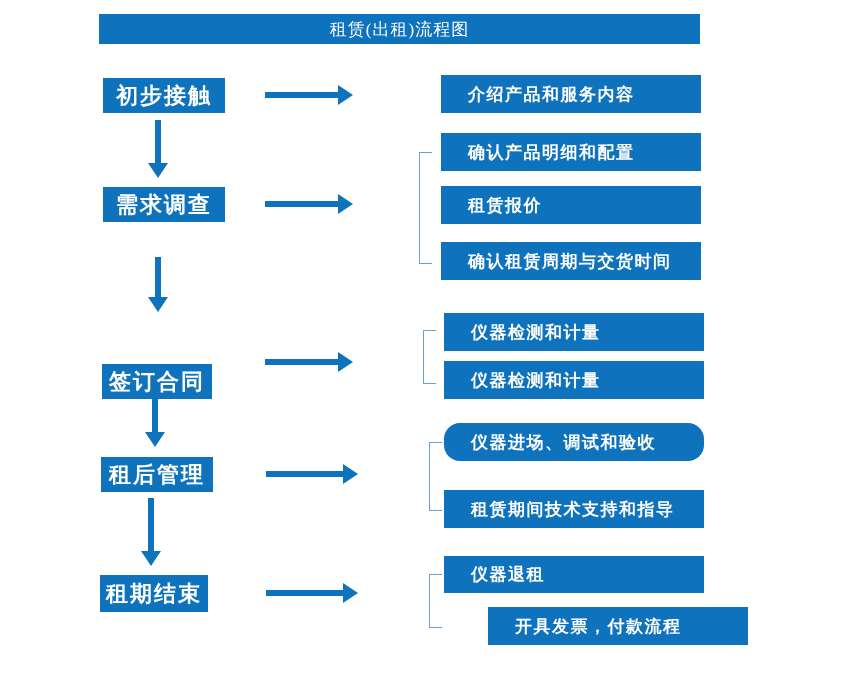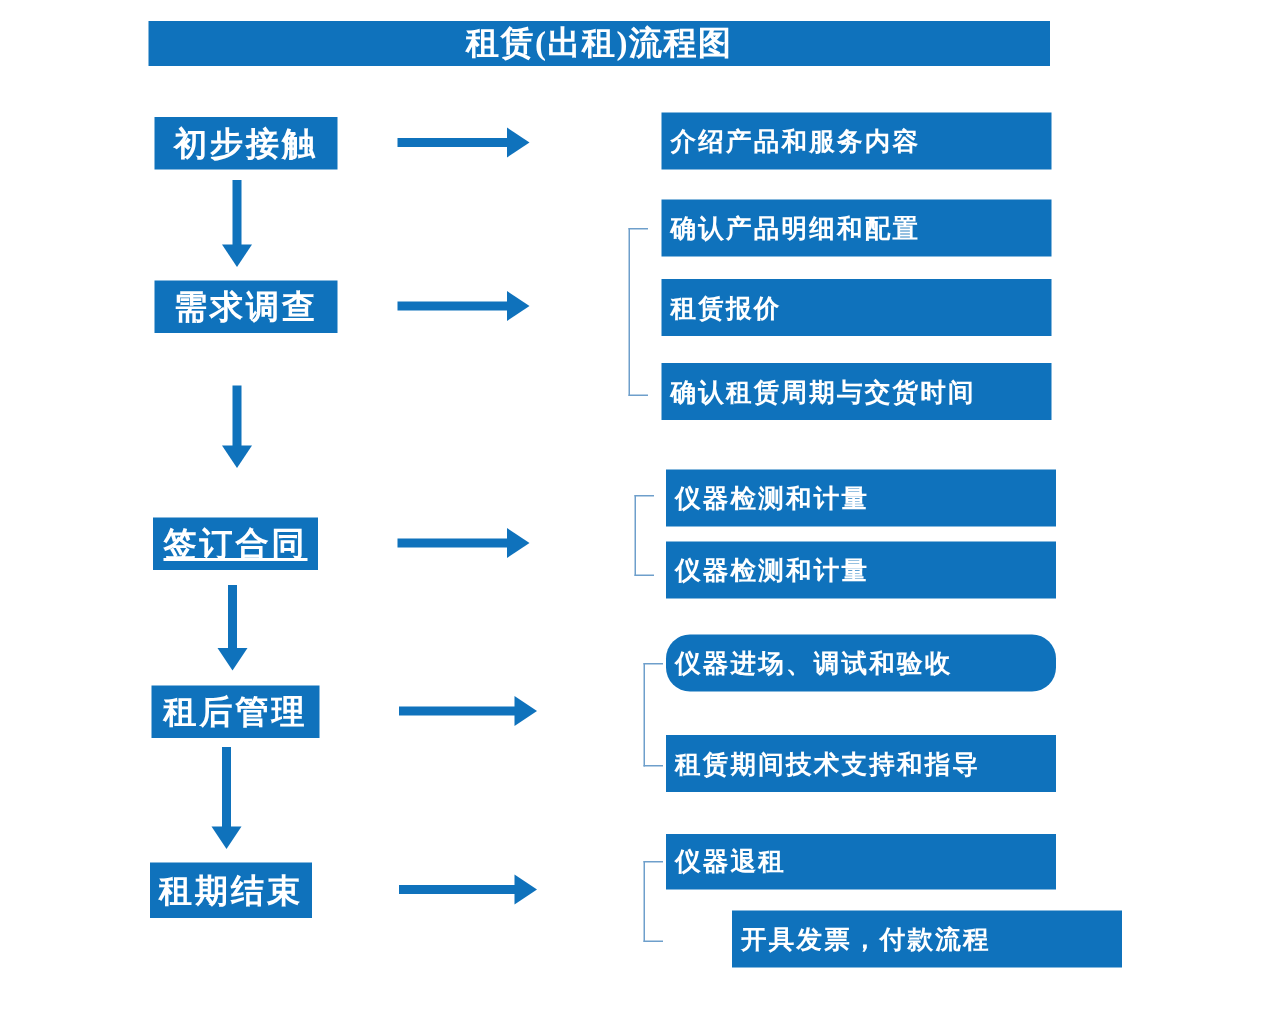--- a/index.html
+++ b/index.html
@@ -8,33 +8,33 @@
     --bracket-blue:#6E9FCB;
     --text-white:#ffffff;
   }
   .canvas {
     position:relative; width:844px; height:688px; background:#ffffff;
     font-family:"Liberation Serif","DejaVu Serif",serif; overflow:hidden;
   }
   .title-bar {
     position:absolute; left:99px; top:14px; width:601px; height:30px;
     background:var(--box-blue); color:var(--text-white);
-    font-weight:bold; font-size:22px; letter-spacing:1px;
+    font-weight:normal; font-size:17px; letter-spacing:1px;
     display:flex; align-items:center; justify-content:center;
   }
   .stage-box {
     position:absolute; background:var(--box-blue); color:var(--text-white);
     font-weight:bold; font-size:22px; letter-spacing:2px;
     display:flex; align-items:center; justify-content:center;
   }
   .detail-box {
     position:absolute; width:260px; height:38px; box-sizing:border-box;
     background:var(--box-blue); color:var(--text-white);
     font-weight:bold; font-size:17px; letter-spacing:1.5px;
-    display:flex; align-items:center; padding-left:6px; white-space:nowrap;
+    display:flex; align-items:center; padding-left:27px; white-space:nowrap;
   }
   .varrow { position:absolute; width:20px; }
   .varrow::before {
     content:""; position:absolute; left:7px; top:0; bottom:14px; width:6px;
     background:var(--box-blue);
   }
   .varrow::after {
     content:""; position:absolute; left:0; bottom:0; width:0; height:0;
     border-left:10px solid transparent; border-right:10px solid transparent;
     border-top:15px solid var(--box-blue);
@@ -67,21 +67,21 @@
   <div class="varrow" style="left:148px;top:120px;height:58px;"></div>
 
   <div class="stage-box" style="left:103px;top:187px;width:122px;height:35px;">需求调查</div>
   <div class="harrow" style="left:265px;top:194px;width:88px;"></div>
   <div class="bracket" style="left:419px;top:152px;height:110px;"></div>
   <div class="detail-box" style="left:441px;top:186px;">租赁报价</div>
   <div class="detail-box" style="left:441px;top:133px;">确认产品明细和配置</div>
   <div class="detail-box" style="left:441px;top:242px;">确认租赁周期与交货时间</div>
   <div class="varrow" style="left:148px;top:257px;height:55px;"></div>
 
-  <div class="stage-box" style="left:102px;top:345px;width:110px;height:35px;text-decoration:underline;">签订合同</div>
+  <div class="stage-box" style="left:102px;top:364px;width:110px;height:35px;">签订合同</div>
   <div class="harrow" style="left:265px;top:352px;width:88px;"></div>
   <div class="bracket" style="left:423px;top:330px;height:52px;"></div>
   <div class="detail-box" style="left:444px;top:313px;">仪器检测和计量</div>
   <div class="detail-box" style="left:444px;top:361px;">仪器检测和计量</div>
   <div class="varrow" style="left:145px;top:390px;height:57px;"></div>
 
   <div class="stage-box" style="left:101px;top:457px;width:112px;height:35px;">租后管理</div>
   <div class="harrow" style="left:266px;top:464px;width:92px;"></div>
   <div class="bracket" style="left:429px;top:442px;height:67px;"></div>
   <div class="detail-box" style="left:444px;top:423px;border-radius:16px;">仪器进场、调试和验收</div>

